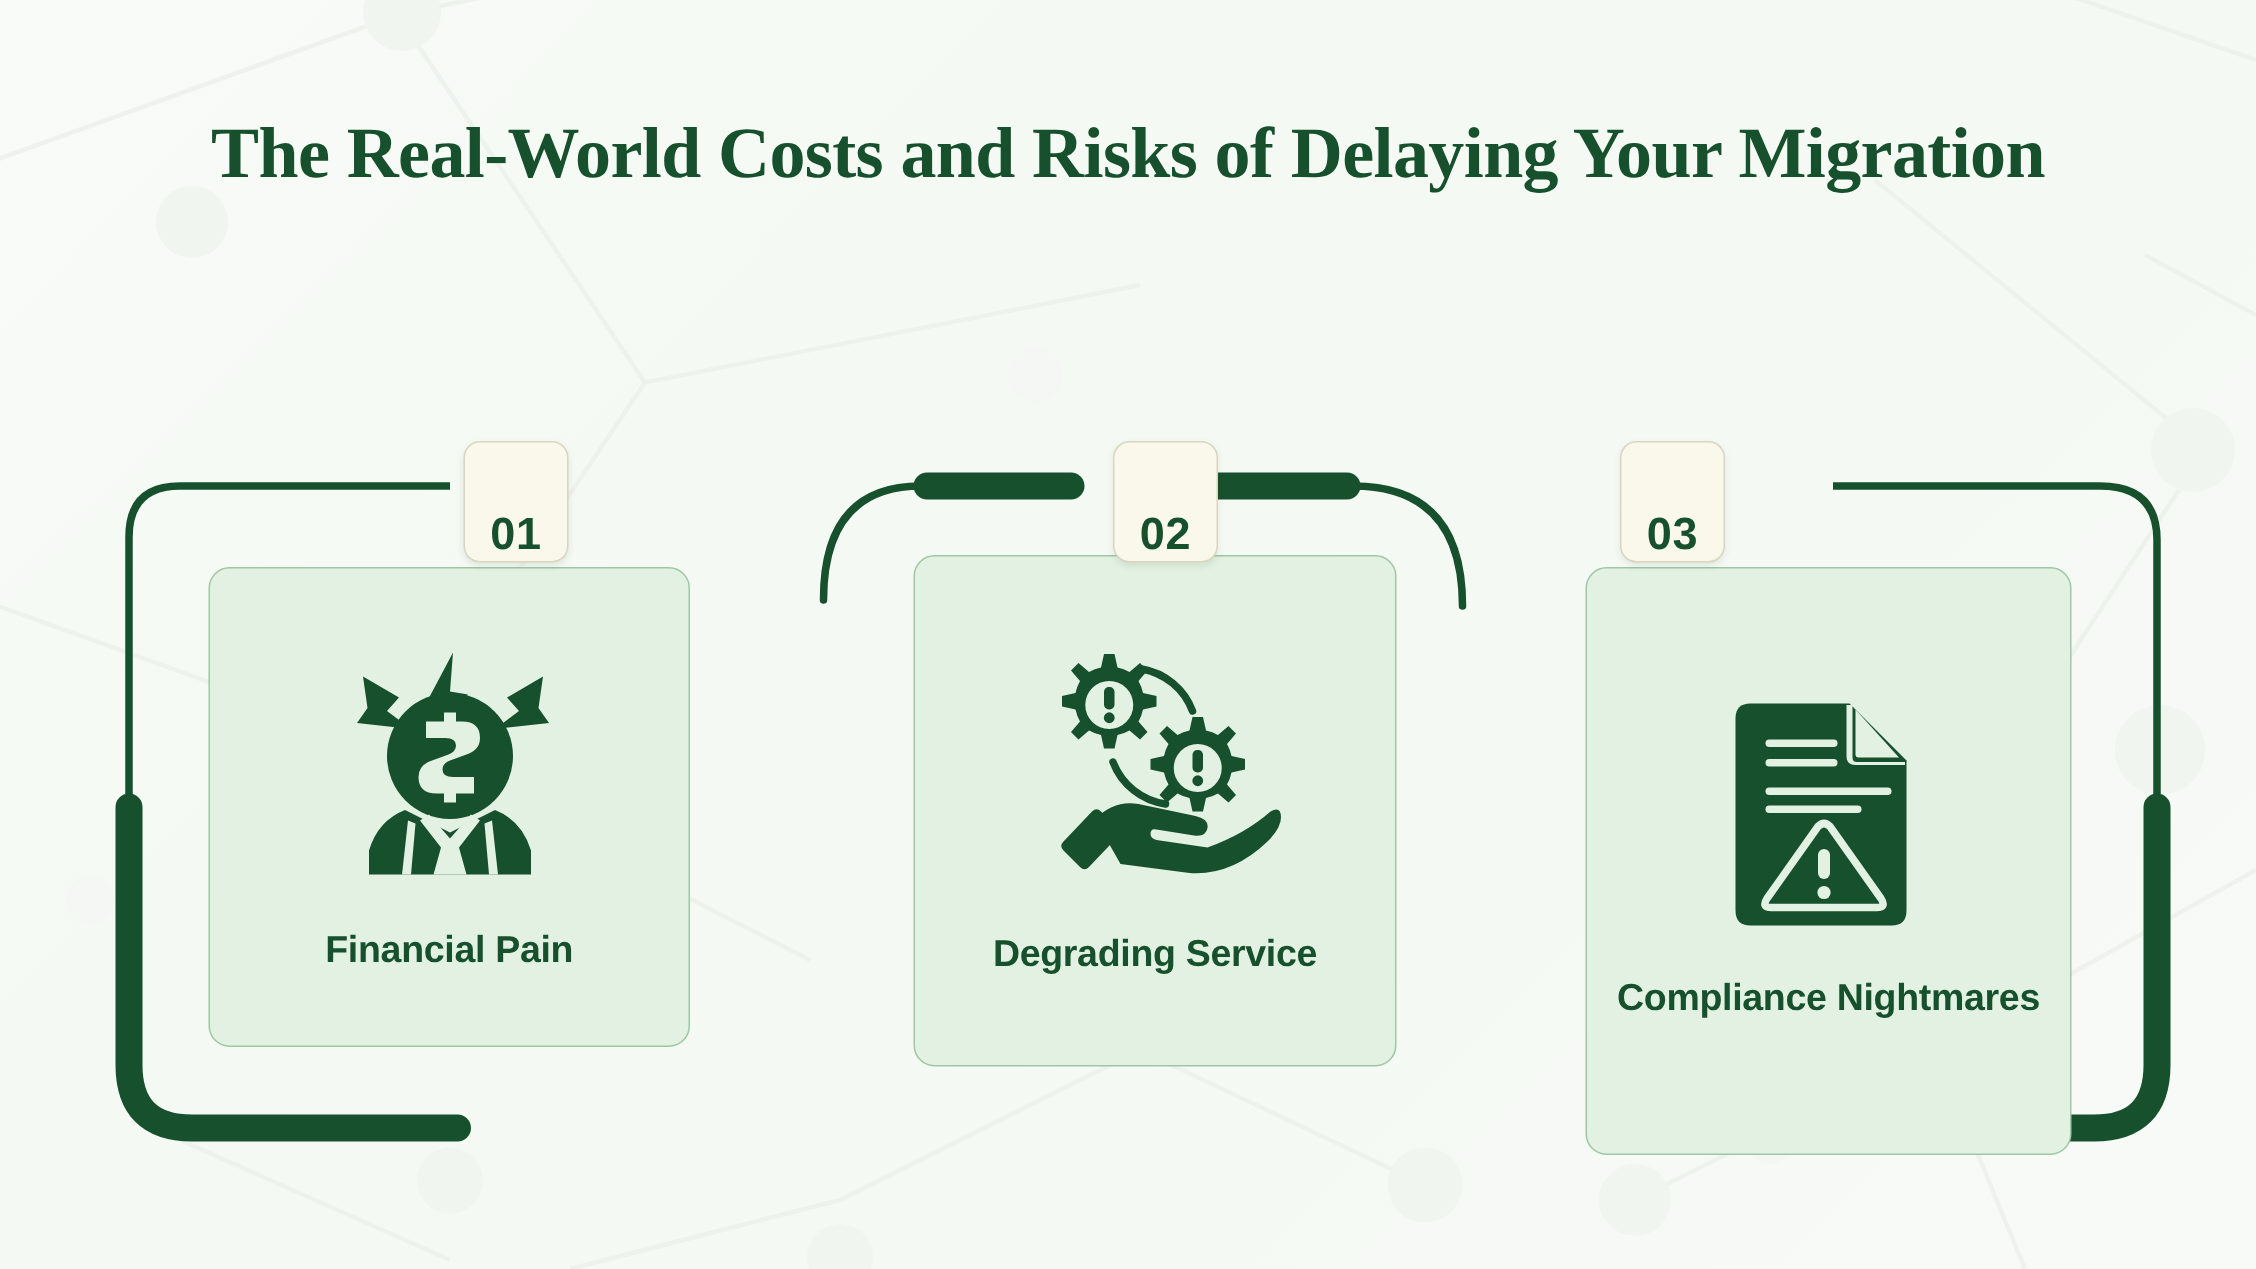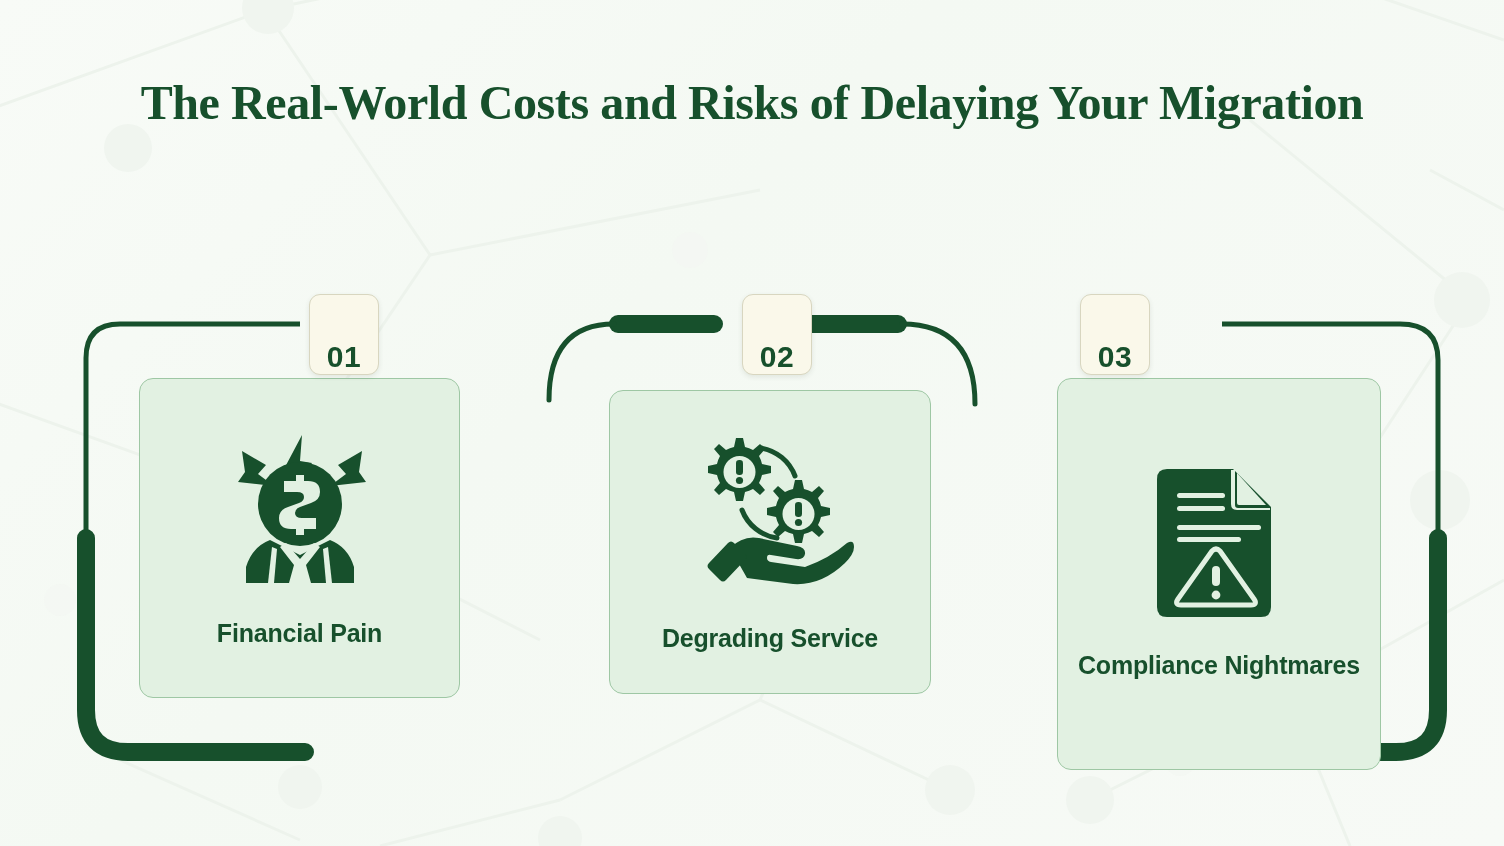--- a/index.html
+++ b/index.html
@@ -91,21 +91,21 @@
   }
   .badge span {
     font-size: 30px;
     font-weight: 600;
     color: #17502c;
     letter-spacing: 0.5px;
     font-family: "Liberation Sans", sans-serif;
   }
   
   #card-1 { left: 139px; top: 378px; width: 321px; height: 320px; }
-  #card-2 { left: 609px; top: 390px; width: 322px; height: 304px; }
+  #card-2 { left: 609px; top: 370px; width: 322px; height: 341px; }
   #card-3 { left: 1057px; top: 378px; width: 324px; height: 392px; }
   #badge-1 { left: 309px; top: 294px; }
   #badge-2 { left: 726px; top: 294px; margin-left: 16px; }
   #badge-3 { left: 1080px; top: 294px; }
 </style>
 </head>
 <body>
 
 <div class="slide">
 

